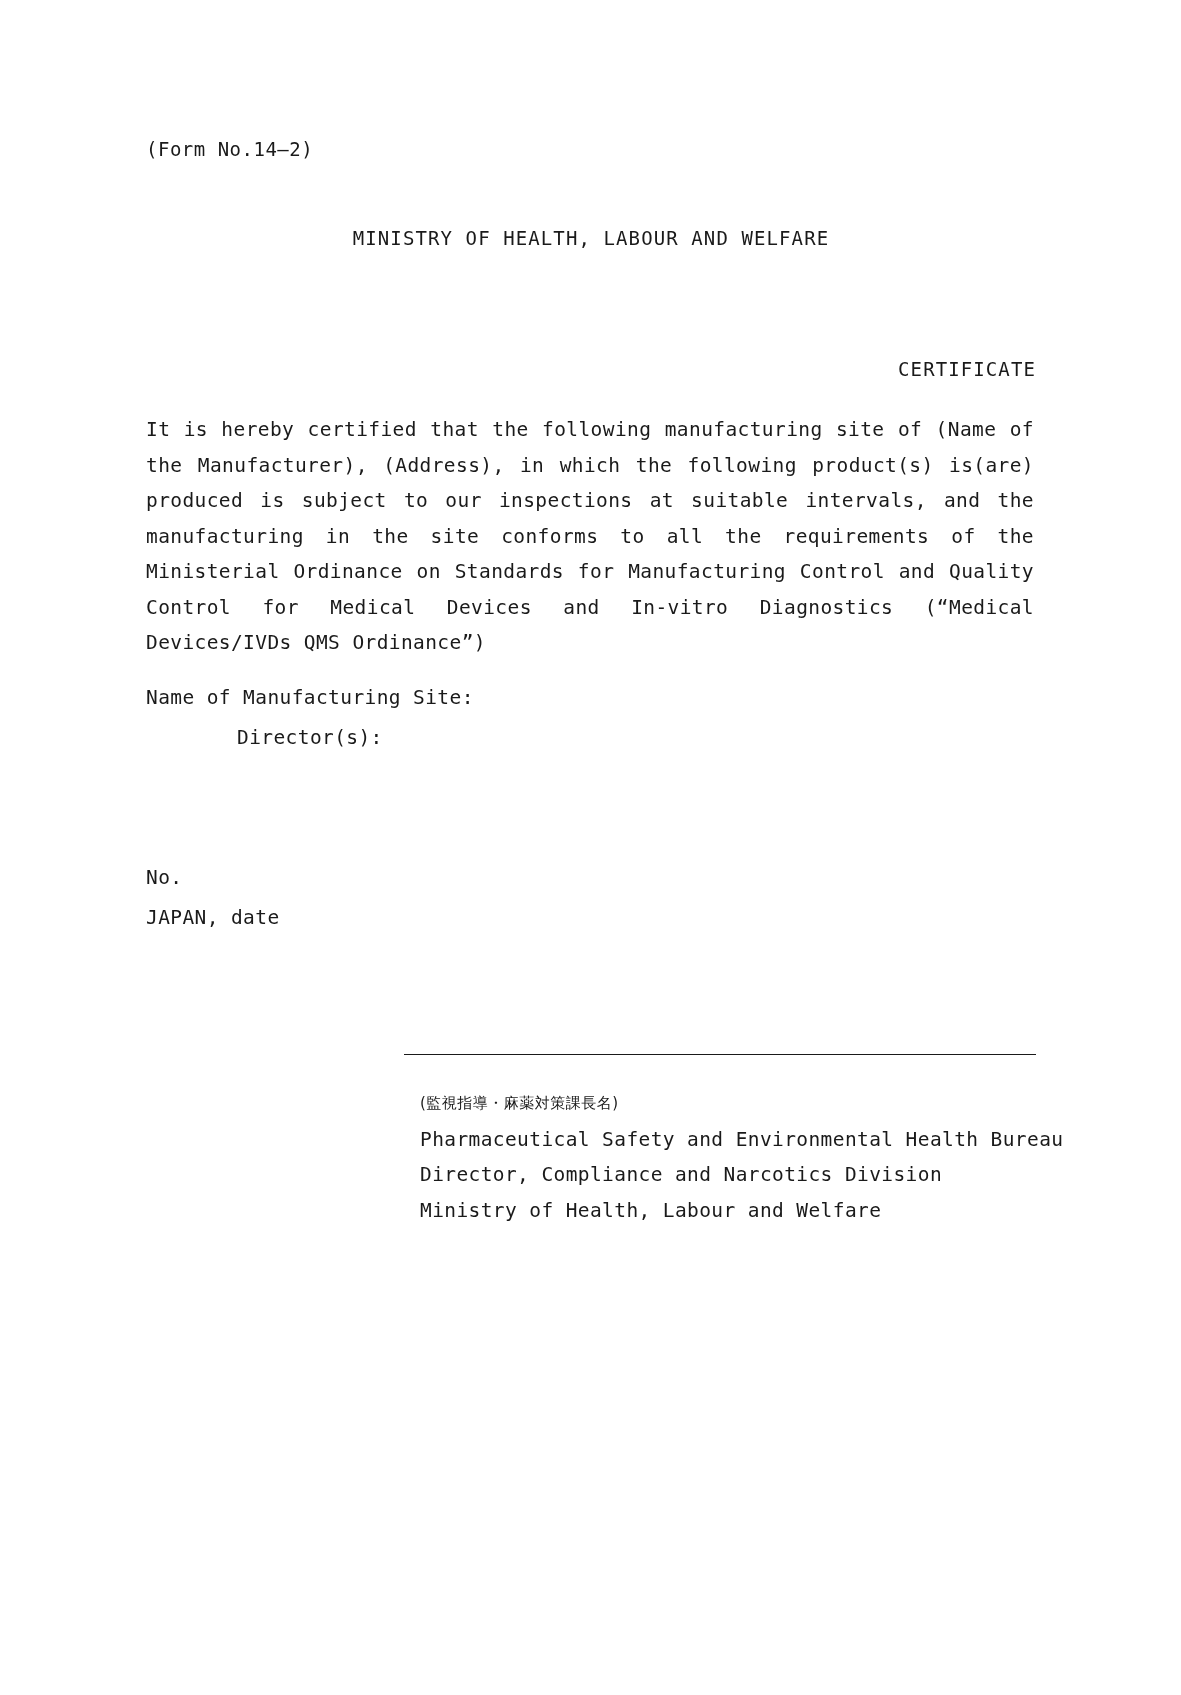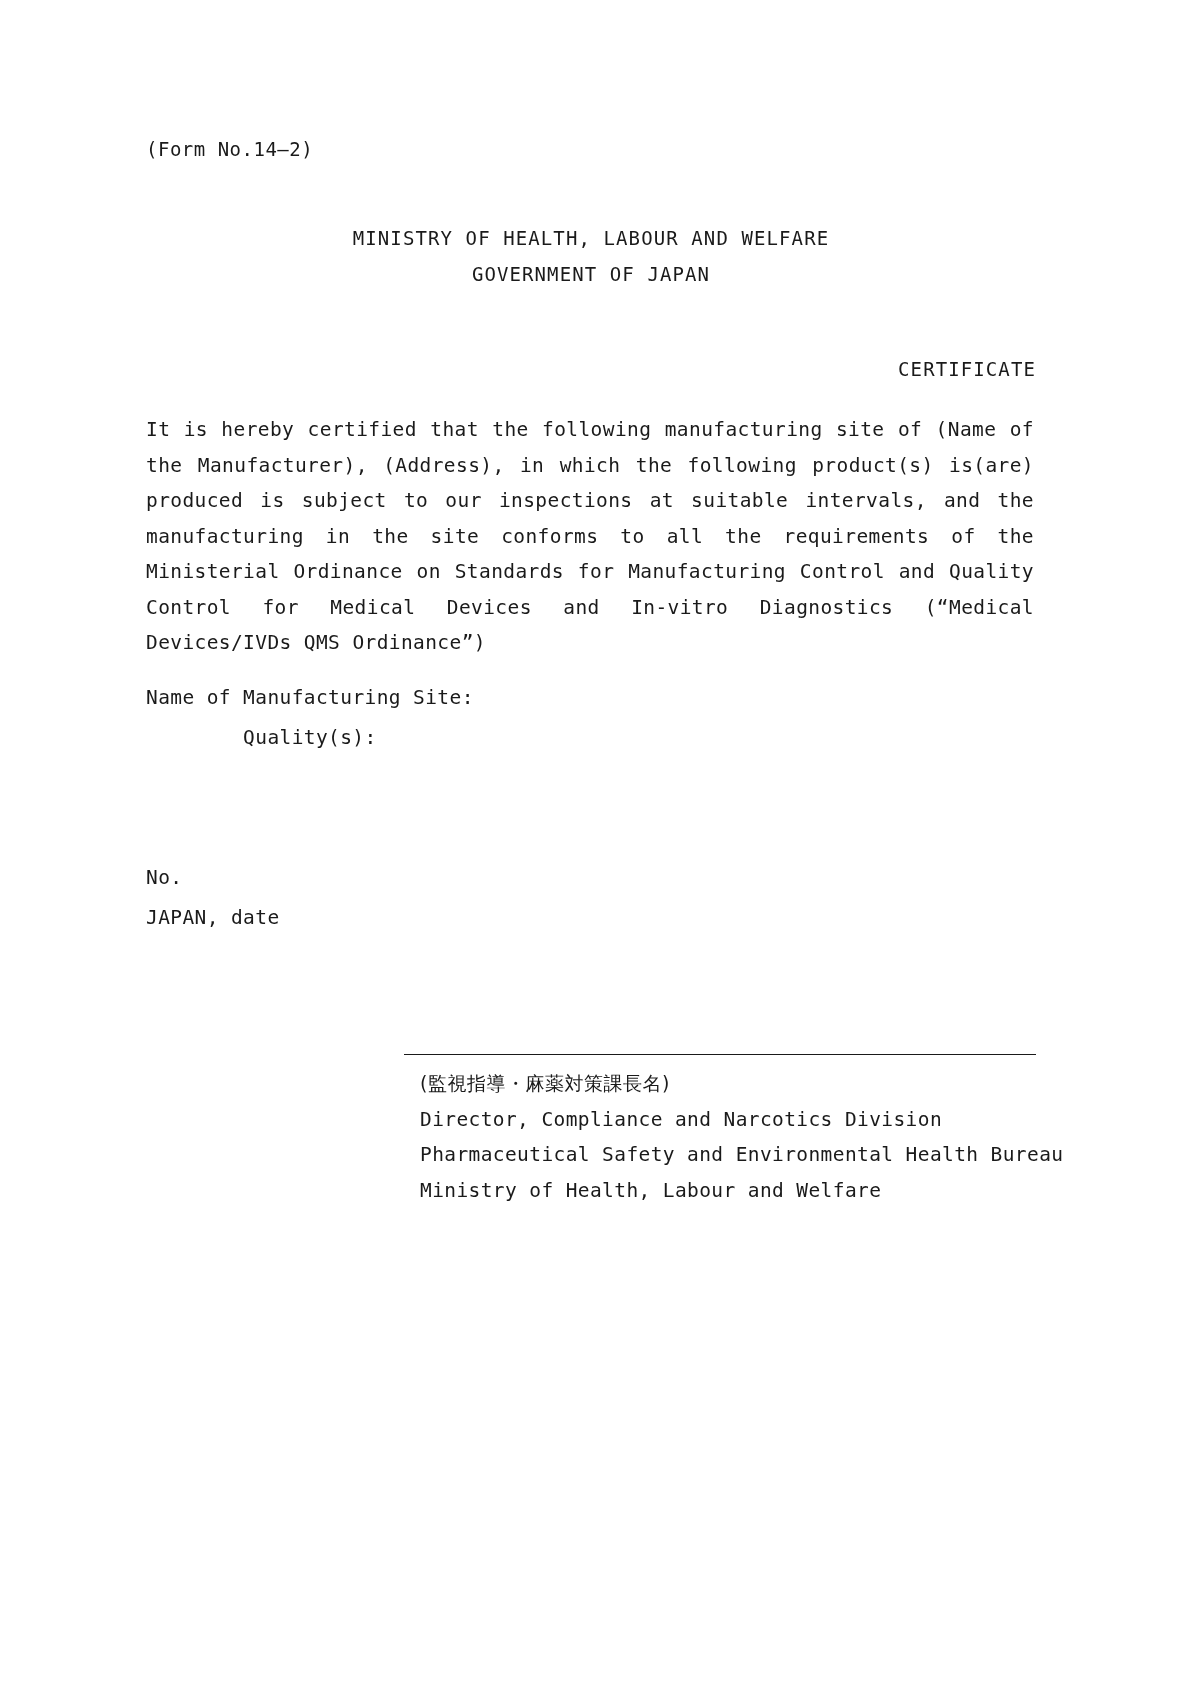--- a/index.html
+++ b/index.html
@@ -92,52 +92,52 @@
     position: absolute;
     left: 420px;
     top: 1066px;
     font-size: 19.5px;
     line-height: 35.5px;
     letter-spacing: 0.4px;
   }
   .signature div { white-space: nowrap; }
   .signature .jp {
     font-family: "DejaVu Sans", sans-serif;
-    font-size: 19px;
+    font-size: 15px;
     letter-spacing: 0.5px;
+    margin-top: 20px;
   }
 </style>
 </head>
 <body>
 
 <div class="page">
 
   <div class="form-no">(Form No.14—2)</div>
 
   <div class="header-block">
     <div>MINISTRY OF HEALTH, LABOUR AND WELFARE</div>
-    <div>GOVERNMENT OF JAPAN</div>
   </div>
 
   <div class="cert-title">CERTIFICATE</div>
 
   <div class="body-text"> It is hereby certified that the following manufacturing site of (Name of the Manufacturer), (Address), in which the following product(s) is(are) produced is subject to our inspections at suitable intervals, and the manufacturing in the site conforms to all the requirements of the Ministerial Ordinance on Standards for Manufacturing Control and Quality Control for Medical Devices and In-vitro Diagnostics (“Medical Devices/IVDs QMS Ordinance”)</div>
 
   <div class="fields">
     <div>Name of Manufacturing Site:</div>
-    <div>Quality(s):</div>
+    <div>Director(s):</div>
   </div>
 
   <div class="numdate">
     <div>No.</div>
     <div>JAPAN, date</div>
   </div>
 
   <div class="sign-rule"></div>
 
   <div class="signature">
     <div class="jp">(監視指導・麻薬対策課長名)</div>
+    <div>Pharmaceutical Safety and Environmental Health Bureau</div>
     <div>Director, Compliance and Narcotics Division</div>
-    <div>Pharmaceutical Safety and Environmental Health Bureau</div>
     <div>Ministry of Health, Labour and Welfare</div>
   </div>
 
 </div>
 
 </body></html>

